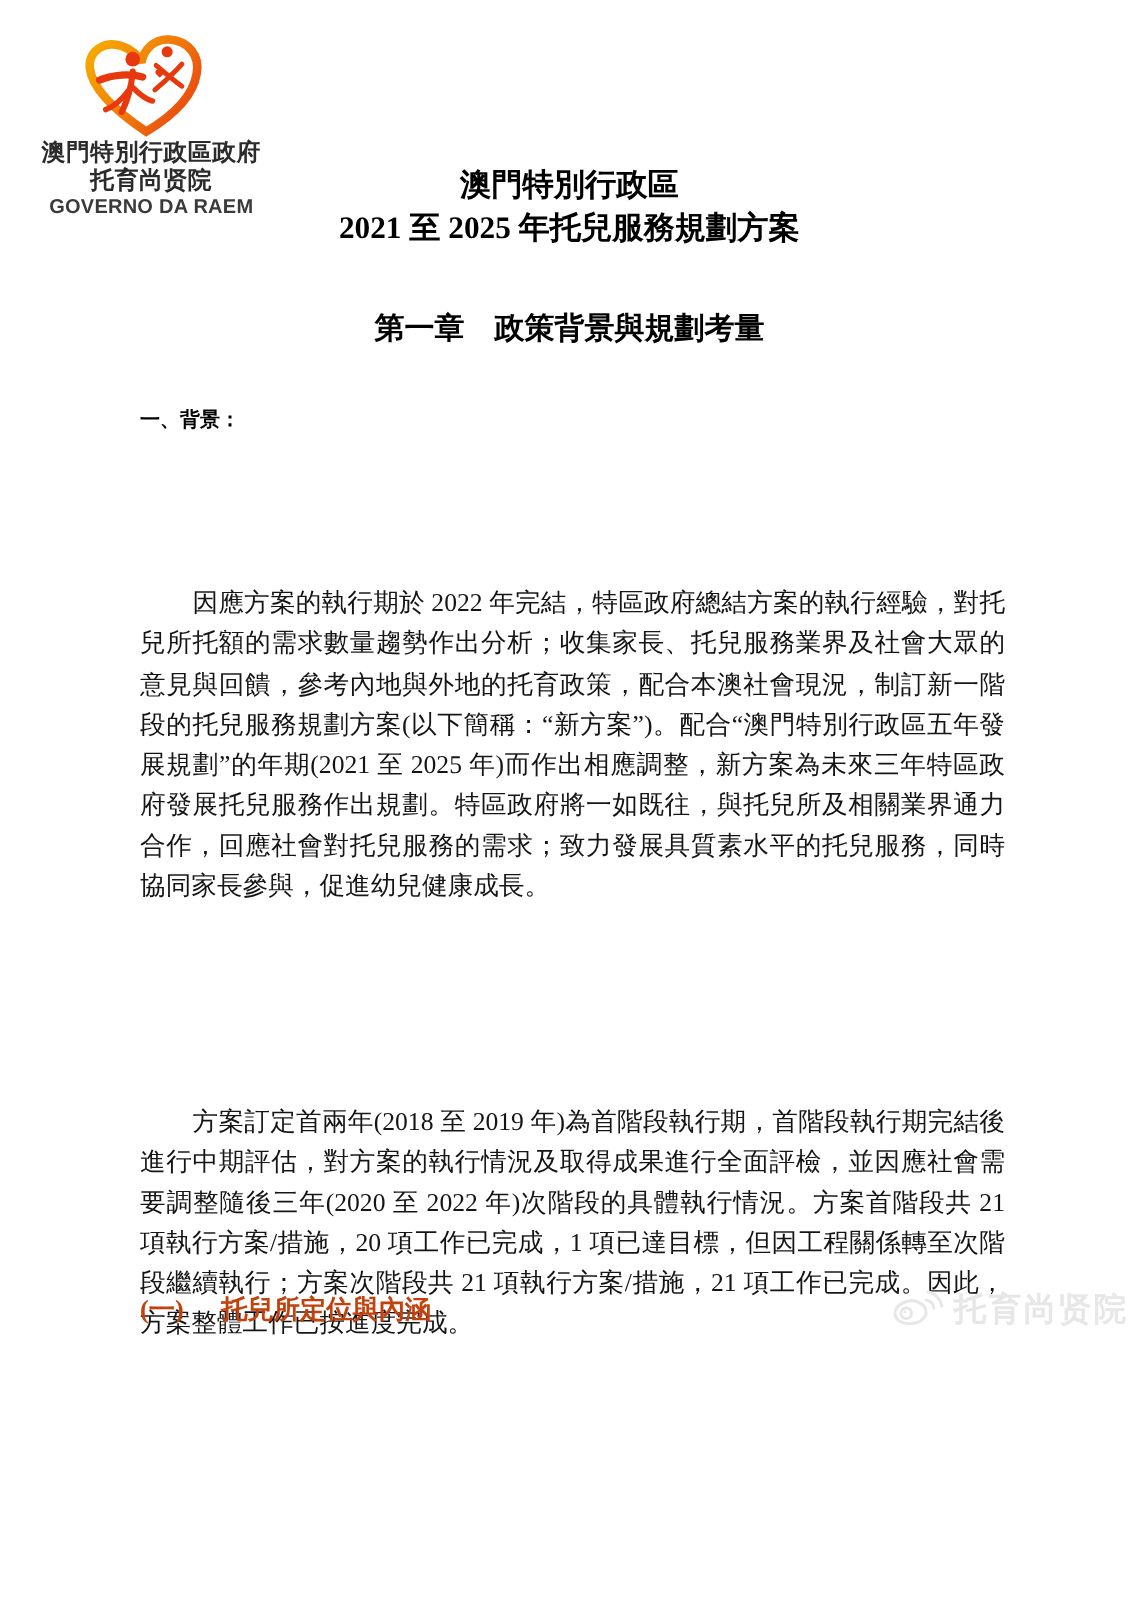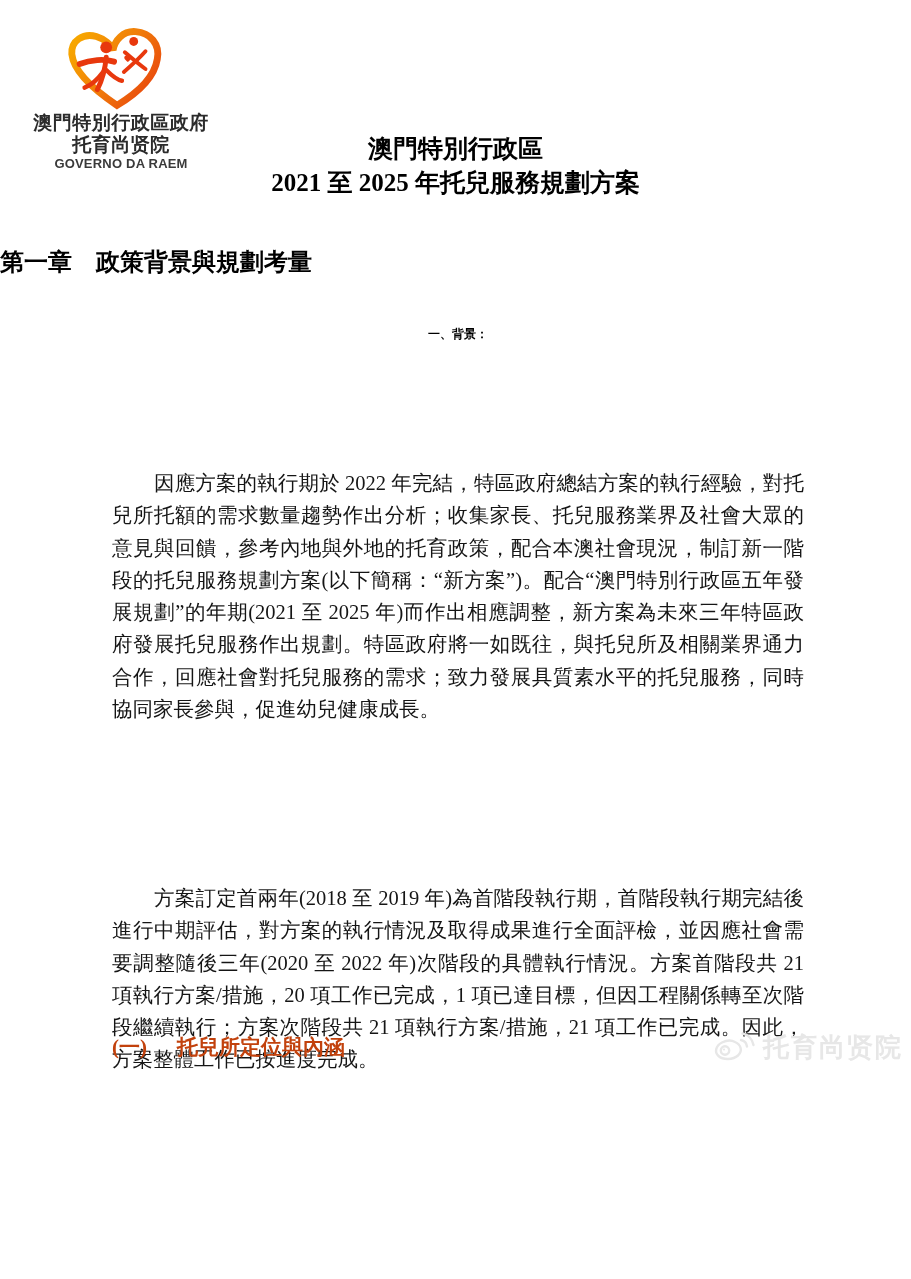--- a/index.html
+++ b/index.html
@@ -8,26 +8,26 @@
     width:911px;height:1073px;
     background:#ffffff;
     overflow:hidden;
     font-family:"Liberation Serif","DejaVu Serif",serif;
     color:#151515;
   }
   
   .logo-svg{position:absolute;left:60px;top:26px;width:114px;height:84px;}
   .agency-text{position:absolute;left:26px;top:112px;width:190px;text-align:center;line-height:1.15;}
   .agency-cn{font-family:"Liberation Sans","DejaVu Sans",sans-serif;font-weight:700;font-size:19px;color:#2b2b2b;letter-spacing:.5px;}
-  .agency-pt{font-family:"Liberation Sans","DejaVu Sans",sans-serif;font-weight:700;font-size:13px;color:#3a3a3a;letter-spacing:.2px;margin-top:1px;}
+  .agency-pt{font-family:"Liberation Sans","DejaVu Sans",sans-serif;font-weight:700;font-size:16px;color:#3a3a3a;letter-spacing:.2px;margin-top:1px;}
   
   .title-block{position:absolute;left:0;top:132px;width:911px;text-align:center;font-weight:700;font-size:25px;line-height:34px;color:#000;}
-  .chapter{position:absolute;left:0;top:246px;width:911px;text-align:left;font-weight:700;font-size:24px;color:#000;margin:0;}
+  .chapter{position:absolute;left:0;top:246px;width:911px;text-align:center;font-weight:700;font-size:24px;color:#000;margin:0;}
   
-  .sec-heading{position:absolute;left:112px;width:692px;font-weight:700;font-size:12px;color:#000;margin:0;text-align:center;}
+  .sec-heading{position:absolute;left:112px;width:692px;font-weight:700;font-size:16px;color:#000;margin:0;}
   .s1{top:326px;}
   .s2{top:791px;}
   .sub-heading{position:absolute;left:112px;top:1033px;width:692px;font-weight:700;font-size:21px;color:#c2410c;}
   .sub-heading .sub-label{display:inline-block;margin-right:30px;}
   .para{
     position:absolute;left:112px;width:692px;margin:0;
     font-size:20.5px;line-height:32.3px;
     text-align:justify;text-justify:inter-ideograph;
     text-indent:2.05em;color:#151515;
   }

